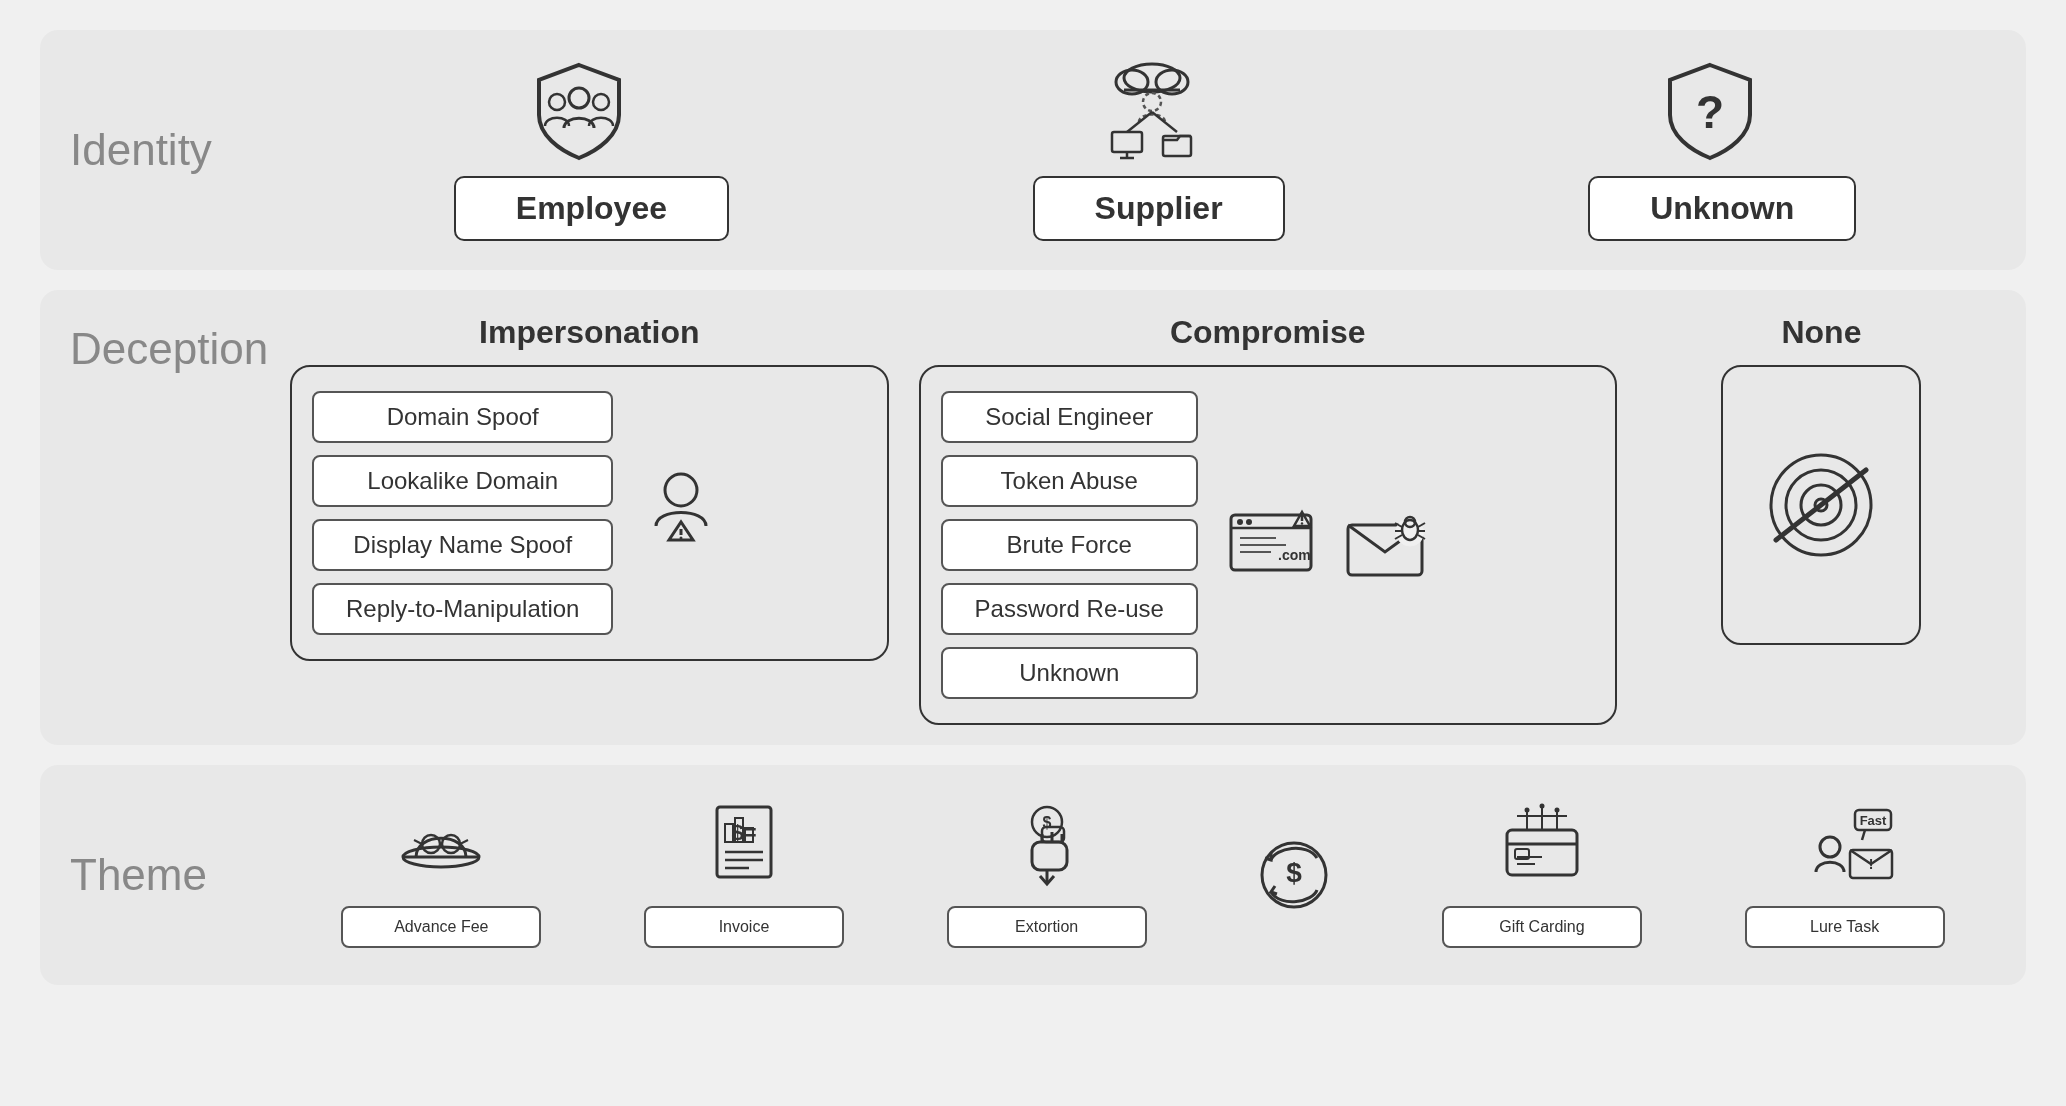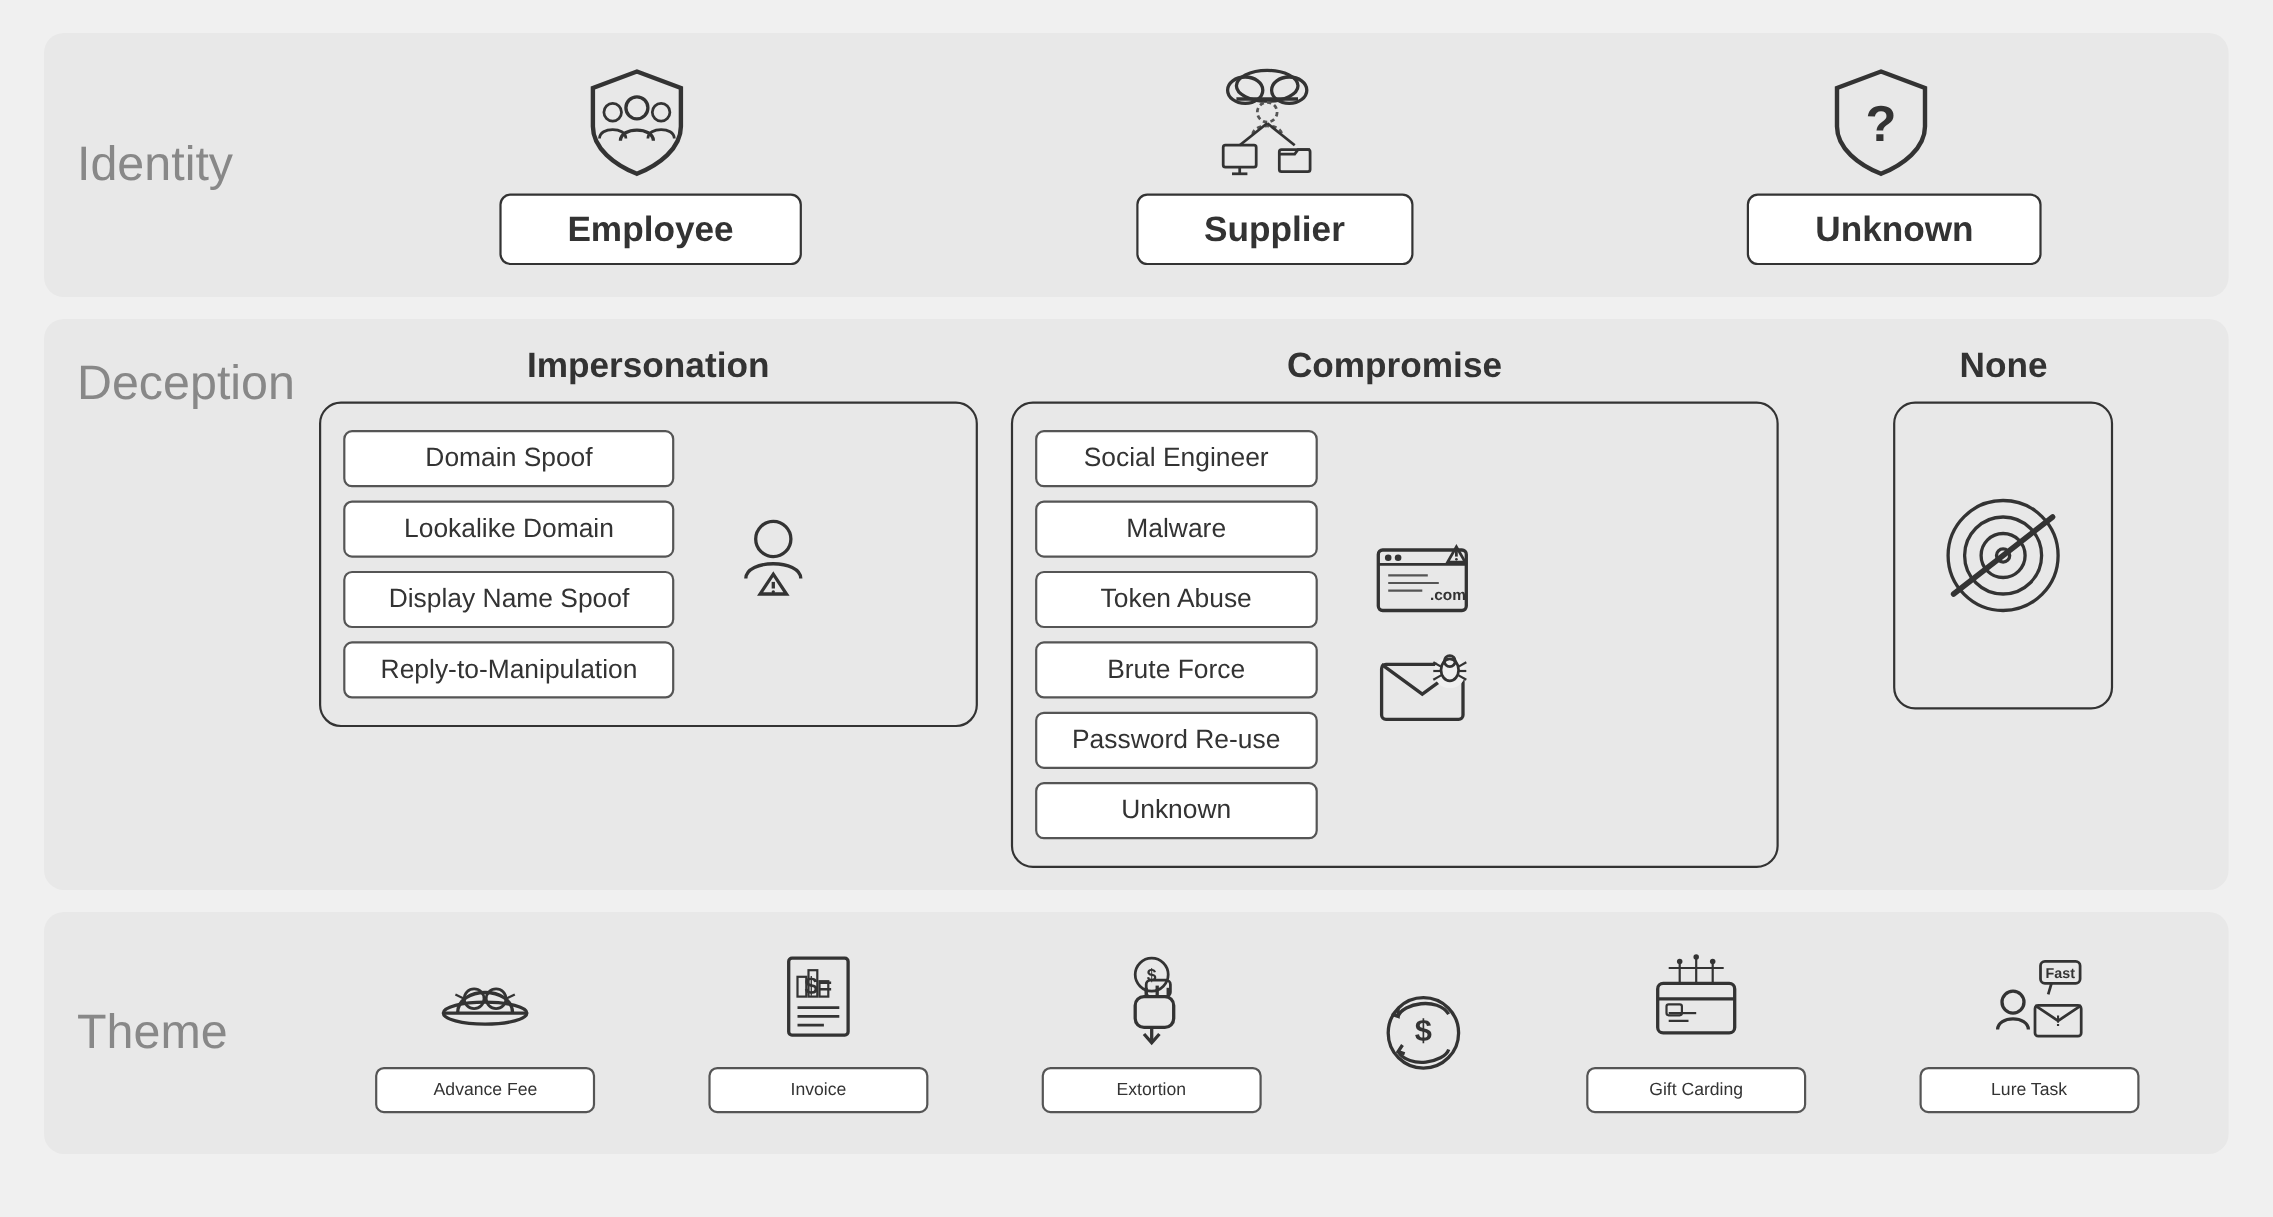--- a/index.html
+++ b/index.html
@@ -77,21 +77,21 @@
       font-weight: 700;
       color: #333;
     }
 
     .deception-card {
       border: 2.5px solid #333;
       border-radius: 20px;
       padding: 24px 20px;
       display: flex;
       align-items: center;
-      gap: 34px;
+      gap: 12px;
       flex: 1;
     }
 
     .items-list {
       display: flex;
       flex-direction: column;
       gap: 12px;
     }
 
     .item-pill {
@@ -100,21 +100,20 @@
       padding: 10px 32px;
       font-size: 24px;
       color: #333;
       background: white;
       text-align: center;
       min-width: 240px;
     }
 
     .deception-icon-area {
       display: flex;
-      flex-direction: column;
       align-items: center;
       gap: 10px;
     }
 
     
     .none-card {
       border: 2.5px solid #333;
       border-radius: 20px;
       padding: 24px;
       display: flex;
@@ -254,21 +253,20 @@
           </svg>
         </div>
       </div>
     </div>
 
     <div class="deception-column" style="flex:1.4;justify-content:flex-end;">
       <div class="deception-col-title">Compromise</div>
       <div class="deception-card" style="width:100%;">
         <div class="items-list">
           <div class="item-pill">Social Engineer</div>
-          <div class="item-pill">Malware</div>
           <div class="item-pill">Token Abuse</div>
           <div class="item-pill">Brute Force</div>
           <div class="item-pill">Password Re-use</div>
           <div class="item-pill">Unknown</div>
         </div>
 
         <div class="deception-icon-area" style="margin-left:16px; gap:24px;">
 
           <svg viewBox="0 0 90 70" width="90" height="70">
             <rect x="5" y="5" width="80" height="55" rx="4" fill="none" stroke="#333" stroke-width="3"></rect>

